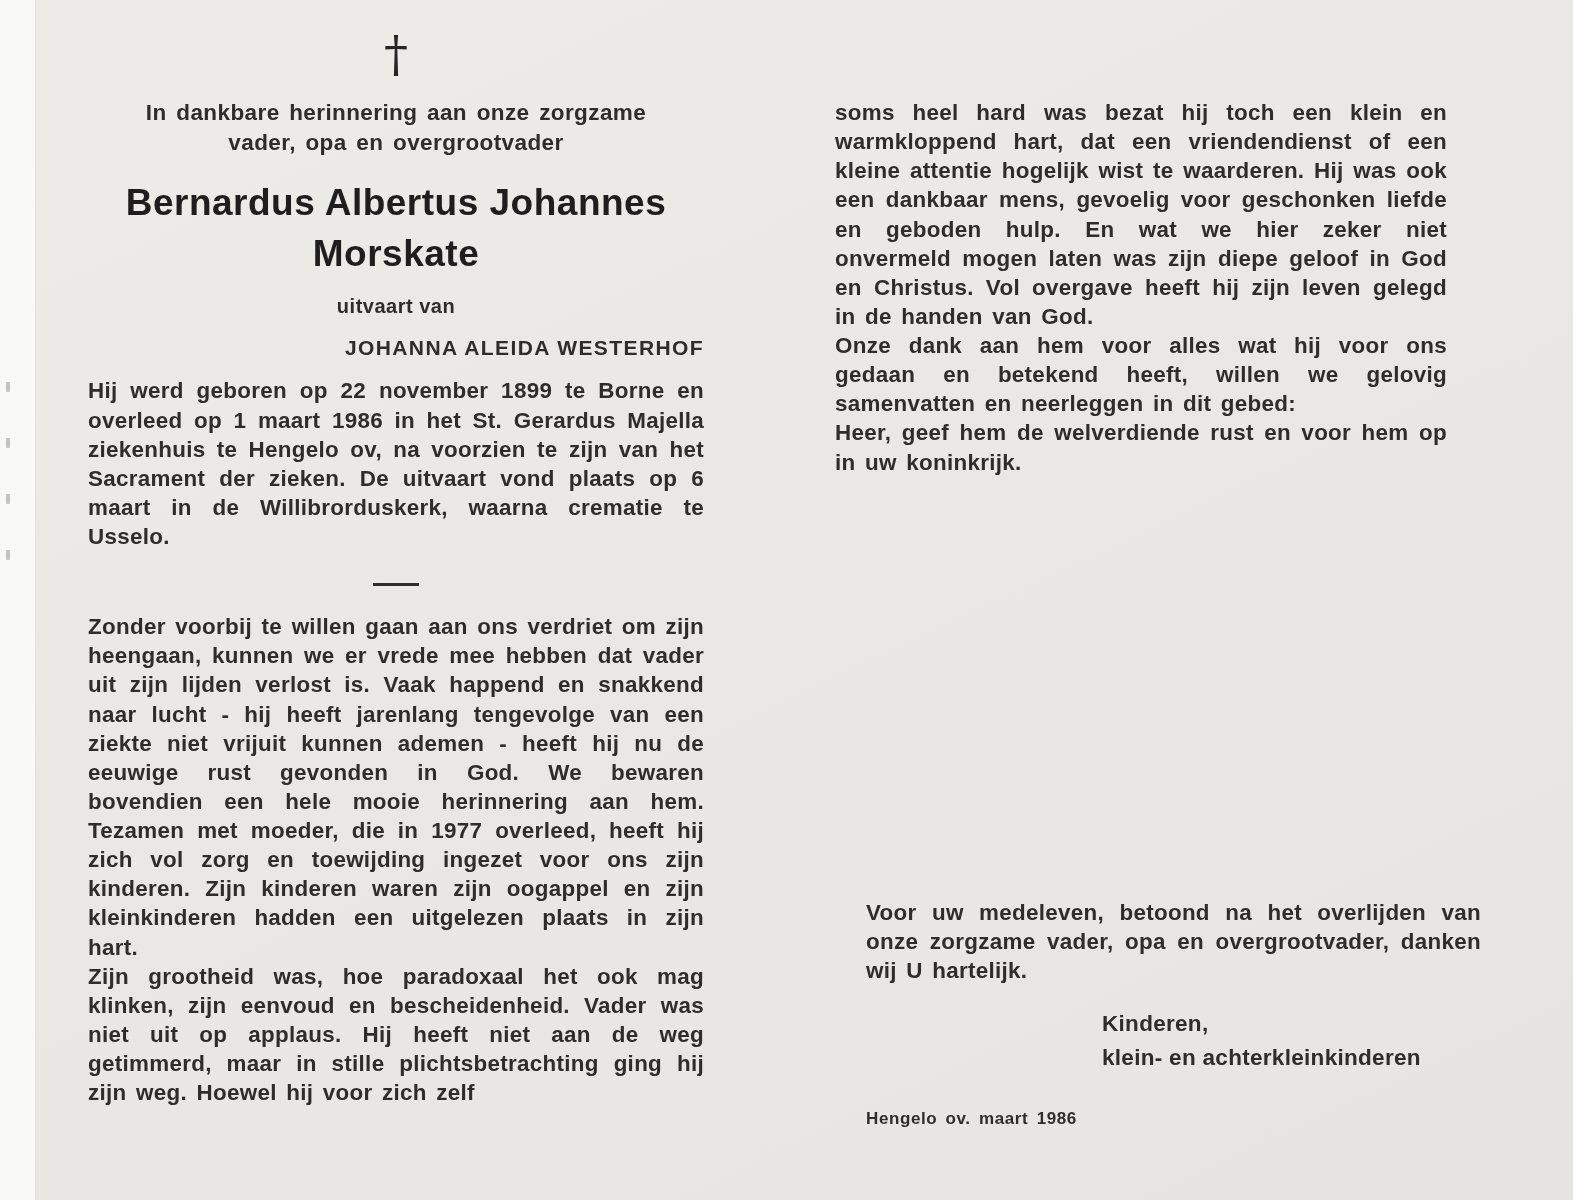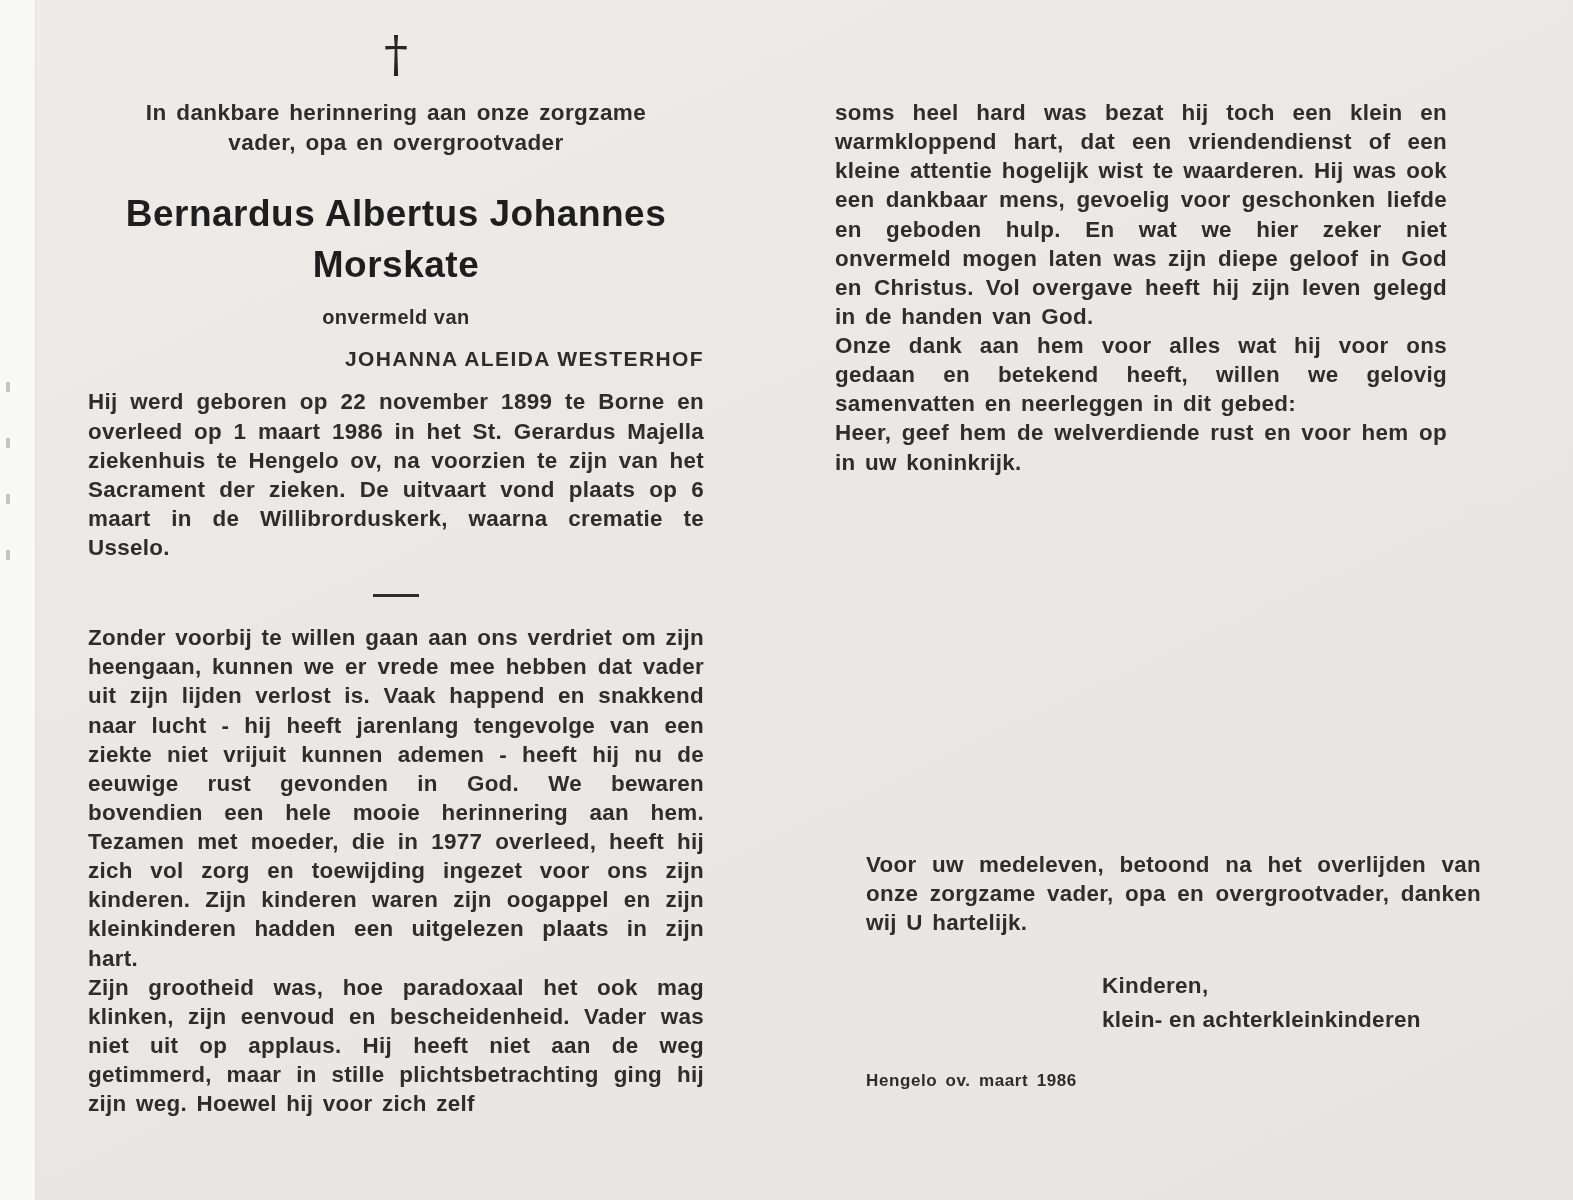--- a/index.html
+++ b/index.html
@@ -37,21 +37,21 @@
     font-family:"DejaVu Serif", serif;
     font-size:48px; line-height:1;
     font-weight:400; color:#262626;
     margin-bottom:20px;
   }
   .intro {
     text-align:center;
     font-size:22.5px; line-height:1.32;
     letter-spacing:.4px; word-spacing:3px;
     white-space:pre-line;
-    margin-bottom:31px;
+    margin-bottom:20px;
   }
   .name {
     text-align:center;
     font-size:37px; line-height:1.38;
     letter-spacing:.5px; color:#1e1e1e;
     white-space:pre-line;
     margin-bottom:16px;
   }
   .rel {
     text-align:center;
@@ -69,25 +69,25 @@
     text-align:justify;
   }
   .para + .para { }
   .divider {
     width:46px; height:3px;
     background:#2e2d2b;
     margin:32px auto 26px auto;
   }
   .bottom-block {
     position:absolute;
-    left:866px; top:850px; width:615px;
+    left:866px; top:898px; width:615px;
     color:#2e2d2b; font-weight:700;
   }
   .signature {
-    margin-top:32px;
+    margin-top:22px;
     padding-left:236px;
     font-size:22.5px; line-height:1.5;
     letter-spacing:.3px;
     white-space:pre-line;
   }
   .place-date {
     margin-top:34px;
     font-size:17px; letter-spacing:.6px; word-spacing:3px;
   }
 </style>
@@ -104,21 +104,21 @@
 
   <div class="col col-left">
     <div class="cross">†</div>
 
     <div class="intro">In dankbare herinnering aan onze zorgzame
 vader, opa en overgrootvader</div>
 
     <div class="name">Bernardus Albertus Johannes
 Morskate</div>
 
-    <div class="rel">onvermeld van</div>
+    <div class="rel">uitvaart van</div>
 
     <div class="spouse">JOHANNA ALEIDA WESTERHOF</div>
 
     <div class="para">Hij werd geboren op 22 november 1899 te Borne en overleed op 1 maart 1986 in het St. Gerardus Majella ziekenhuis te Hengelo ov, na voorzien te zijn van het Sacrament der zieken. De uitvaart vond plaats op 6 maart in de Willibrorduskerk, waarna crematie te Usselo.</div>
 
     <div class="divider"></div>
 
     <div class="para">Zonder voorbij te willen gaan aan ons verdriet om zijn heengaan, kunnen we er vrede mee hebben dat vader uit zijn lijden verlost is. Vaak happend en snakkend naar lucht - hij heeft jarenlang tengevolge van een ziekte niet vrijuit kunnen ademen - heeft hij nu de eeuwige rust gevonden in God. We bewaren bovendien een hele mooie herinnering aan hem. Tezamen met moeder, die in 1977 overleed, heeft hij zich vol zorg en toewijding ingezet voor ons zijn kinderen. Zijn kinderen waren zijn oogappel en zijn kleinkinderen hadden een uitgelezen plaats in zijn hart.</div>
 
     <div class="para">Zijn grootheid was, hoe paradoxaal het ook mag klinken, zijn eenvoud en bescheidenheid. Vader was niet uit op applaus. Hij heeft niet aan de weg getimmerd, maar in stille plichtsbetrachting ging hij zijn weg. Hoewel hij voor zich zelf</div>

